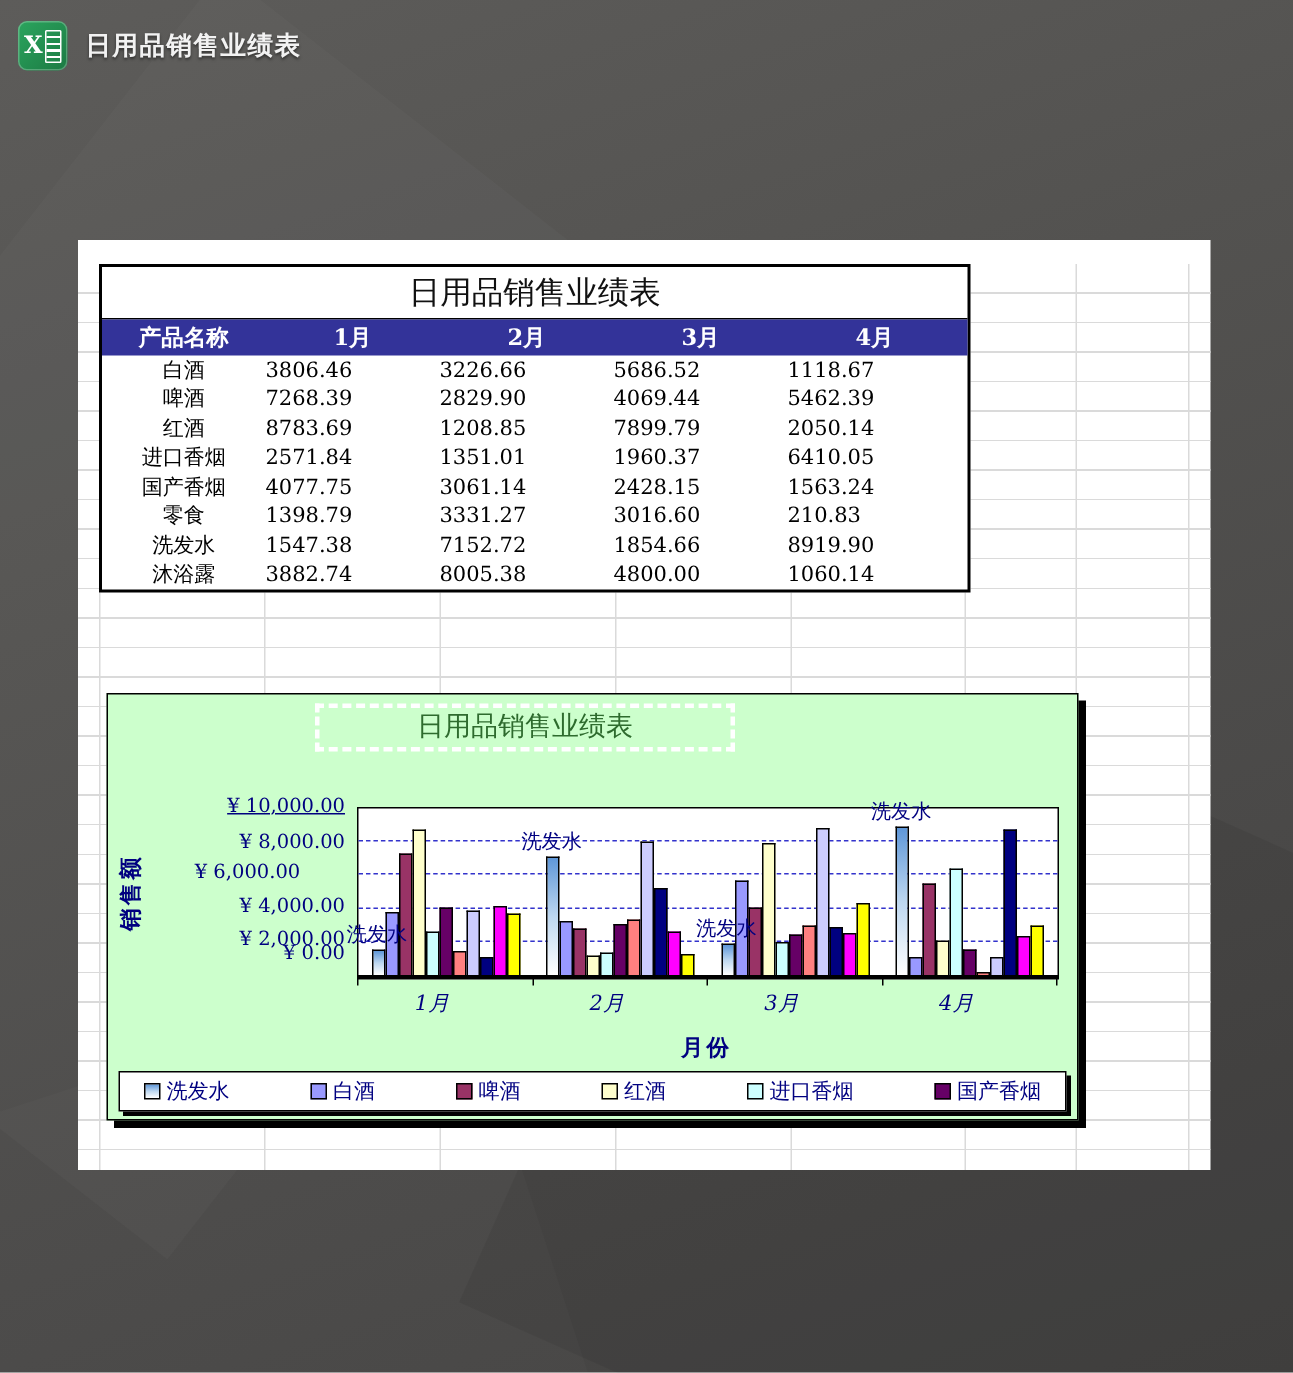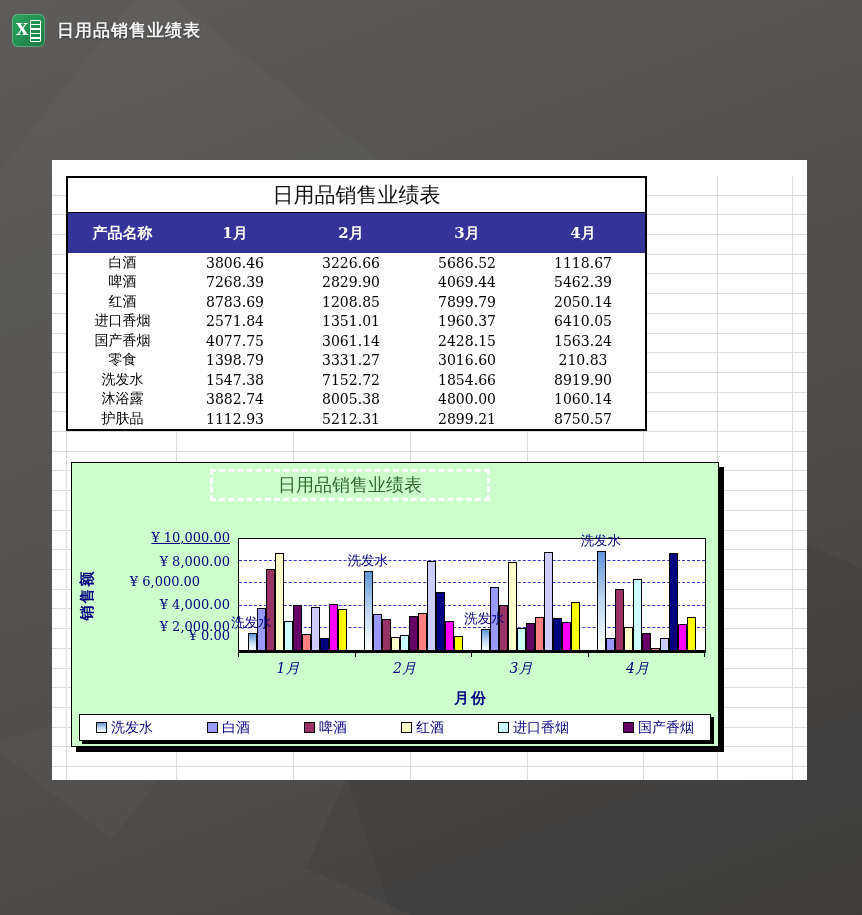--- a/index.html
+++ b/index.html
@@ -25,25 +25,25 @@
   
   .sheet{position:absolute;left:52px;top:160px;width:755px;height:620px;background:#fff;}
   .sheet .gridrows{position:absolute;left:0;top:16px;right:0;bottom:0;
     background:repeating-linear-gradient(to bottom,transparent 0 18.7px,#dadada 18.7px 19.7px);}
   .sheet .vline{position:absolute;top:16px;bottom:0;width:1px;background:#dadada;}
 
   
   .xl-table{position:absolute;left:14px;top:16px;width:577px;border:2px solid #000;background:#fff;z-index:2;
     font-family:"DejaVu Serif","Liberation Serif",serif;}
   .tbl-title{height:34px;line-height:34px;text-align:center;font-size:21px;color:#111;border-bottom:1px solid #000;}
-  .tbl-head{display:flex;height:40px;background:#333399;color:#fff;font-weight:bold;font-size:15px;align-items:center;}
+  .tbl-head{display:flex;height:24px;background:#333399;color:#fff;font-weight:bold;font-size:15px;align-items:center;}
   .tbl-head .hc{text-align:center;}
   .t-row{display:flex;height:19.5px;font-size:14px;color:#000;align-items:center;}
   .c-name{width:109px;text-align:center;}
-  .c-val{width:116px;text-align:center;}
+  .c-val{width:116px;text-align:left;}
 
   
   .chart{position:absolute;left:19px;top:302px;width:646px;height:283px;background:#ccffcc;border:1px solid #000;
     box-shadow:5px 5px 0 0 #000;z-index:3;font-family:"DejaVu Serif","Liberation Serif",serif;}
   .chart-title{position:absolute;left:138px;top:6px;width:274px;height:26px;line-height:26px;text-align:center;
     font-size:18px;color:#2e6b2e;border:3px dashed #fff;background:transparent;}
   .y-title{position:absolute;left:6px;top:92px;width:18px;height:80px;color:#000080;font-weight:bold;font-size:15px;
     transform:rotate(-90deg);transform-origin:center;white-space:nowrap;display:flex;align-items:center;justify-content:center;letter-spacing:2px;}
   .ytick{position:absolute;left:28px;width:130px;text-align:right;font-size:13px;color:#000080;white-space:nowrap;}
   .plot{position:absolute;left:166px;top:75px;width:466px;height:111px;background:#fff;
@@ -144,27 +144,20 @@
           <div class="c-val">7152.72</div>
           <div class="c-val">1854.66</div>
           <div class="c-val">8919.90</div>
         </div>
         <div class="t-row">
           <div class="c-name">沐浴露</div>
           <div class="c-val">3882.74</div>
           <div class="c-val">8005.38</div>
           <div class="c-val">4800.00</div>
           <div class="c-val">1060.14</div>
-        </div>
-        <div class="t-row">
-          <div class="c-name">护肤品</div>
-          <div class="c-val">1112.93</div>
-          <div class="c-val">5212.31</div>
-          <div class="c-val">2899.21</div>
-          <div class="c-val">8750.57</div>
         </div>
       </div>
   </div>
 
   <div class="chart">
     <div class="chart-title">日用品销售业绩表</div>
     <div class="y-title">销售额</div>
     <div>
         <div class="ytick" style="top: 67px; text-decoration: underline;">¥ 10,000.00</div>
         <div class="ytick" style="top: 91px;">¥ 8,000.00</div>

